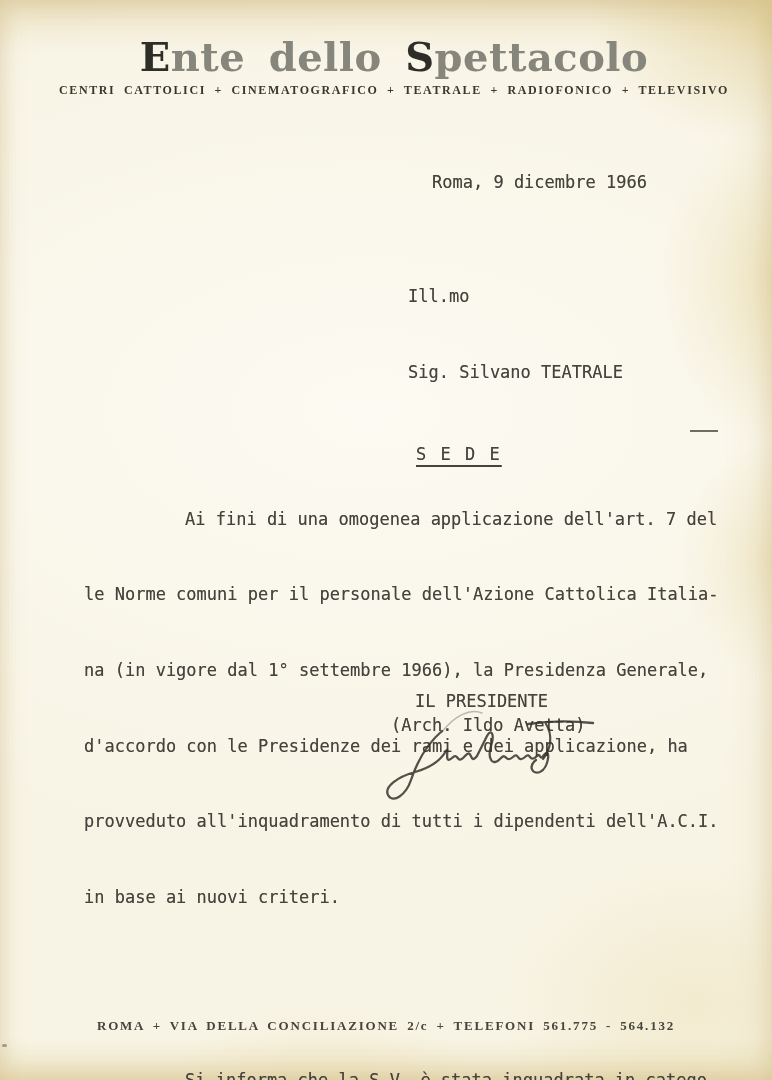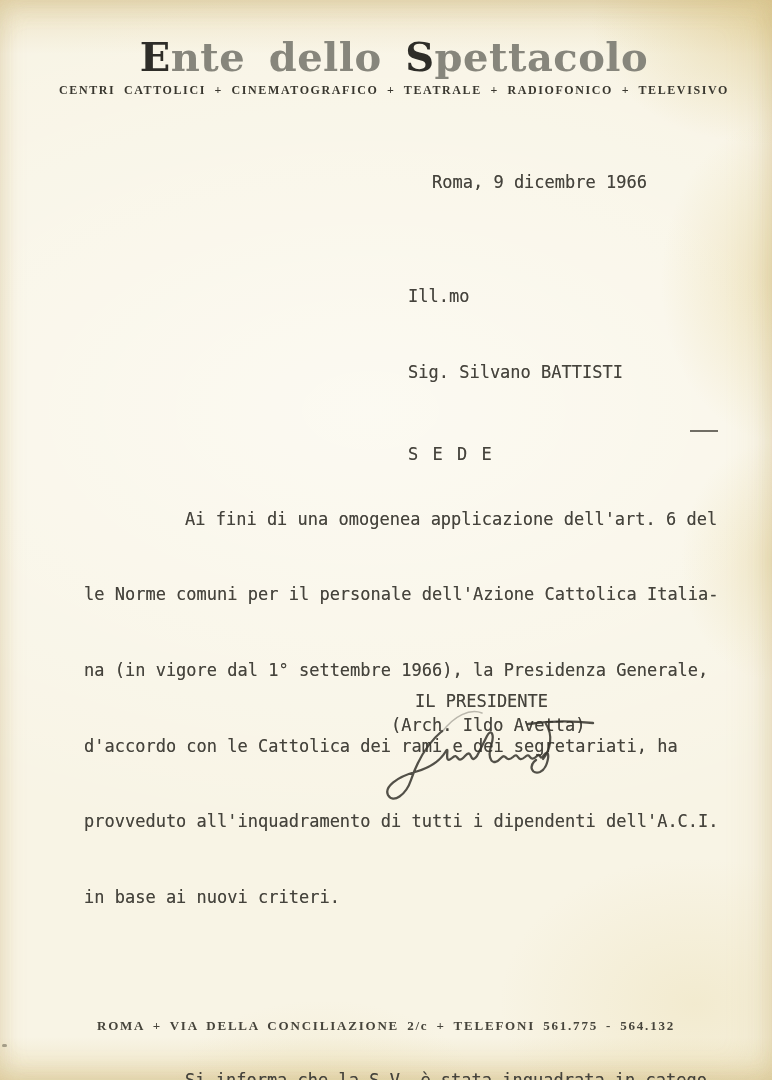--- a/index.html
+++ b/index.html
@@ -40,21 +40,21 @@
   .lh-subtitle{
     margin-top:3px;
     font-family:"Liberation Serif",serif;font-weight:bold;
     font-size:12px;letter-spacing:1.6px;word-spacing:4px;
     color:#39372f;white-space:pre;
   }
 
   
   .dateline{position:absolute;left:432px;top:162px;margin-top:8px;}
   .recipient{position:absolute;left:408px;top:234px;}
-  .sede{margin-top:6px;letter-spacing:2px;text-underline-offset:5px;text-decoration-thickness:1.5px;}
+  .sede{margin-top:6px;letter-spacing:2px;text-decoration:underline;text-underline-offset:5px;text-decoration-thickness:1.5px;margin-left:8px;}
   .letter-body{position:absolute;left:84px;top:406px;}
   .line{white-space:pre;}
   .indent{padding-left:101px;}
   .p2{margin-top:7px;}
   .artifact-underline{position:absolute;left:690px;top:430px;width:28px;height:2px;background:rgba(66,63,55,.75);}
   .closing-role{position:absolute;left:415px;top:661px;margin-top:28px;}
   .closing-name{position:absolute;left:391px;top:713px;}
   .signature{position:absolute;left:380px;top:700px;width:238px;height:118px;}
   .footer{
     position:absolute;left:0;right:0;top:1018px;text-align:center;
@@ -71,30 +71,30 @@
 
   <div class="letterhead">
     <div class="lh-title"><span class="cap">E</span><span>nte dello </span><span class="cap">S</span><span>pettacolo</span></div>
     <div class="lh-subtitle">CENTRI CATTOLICI + CINEMATOGRAFICO + TEATRALE + RADIOFONICO + TELEVISIVO</div>
   </div>
 
   <div class="dateline typed">Roma, 9 dicembre 1966</div>
 
   <div class="recipient typed">
     <div>Ill.mo</div>
-    <div>Sig. Silvano BATTISTI</div>
+    <div>Sig. Silvano TEATRALE</div>
     <div class="sede">S E D E</div>
   </div>
 
   <div class="letter-body typed">
     <div class="para">
-      <div class="line indent">Ai fini di una omogenea applicazione dell'art. 6 del</div>
+      <div class="line indent">Ai fini di una omogenea applicazione dell'art. 7 del</div>
       <div class="line">le Norme comuni per il personale dell'Azione Cattolica Italia-</div>
       <div class="line">na (in vigore dal 1° settembre 1966), la Presidenza Generale,</div>
-      <div class="line">d'accordo con le Cattolica dei rami e dei segretariati, ha</div>
+      <div class="line">d'accordo con le Presidenze dei rami e dei applicazione, ha</div>
       <div class="line">provveduto all'inquadramento di tutti i dipendenti dell'A.C.I.</div>
       <div class="line">in base ai nuovi criteri.</div>
     </div>
     <div class="para p2">
       <div class="line indent">Si informa che la S.V. è stata inquadrata in catego-</div>
       
     </div>
   </div>
 
   <div class="artifact-underline"></div>

